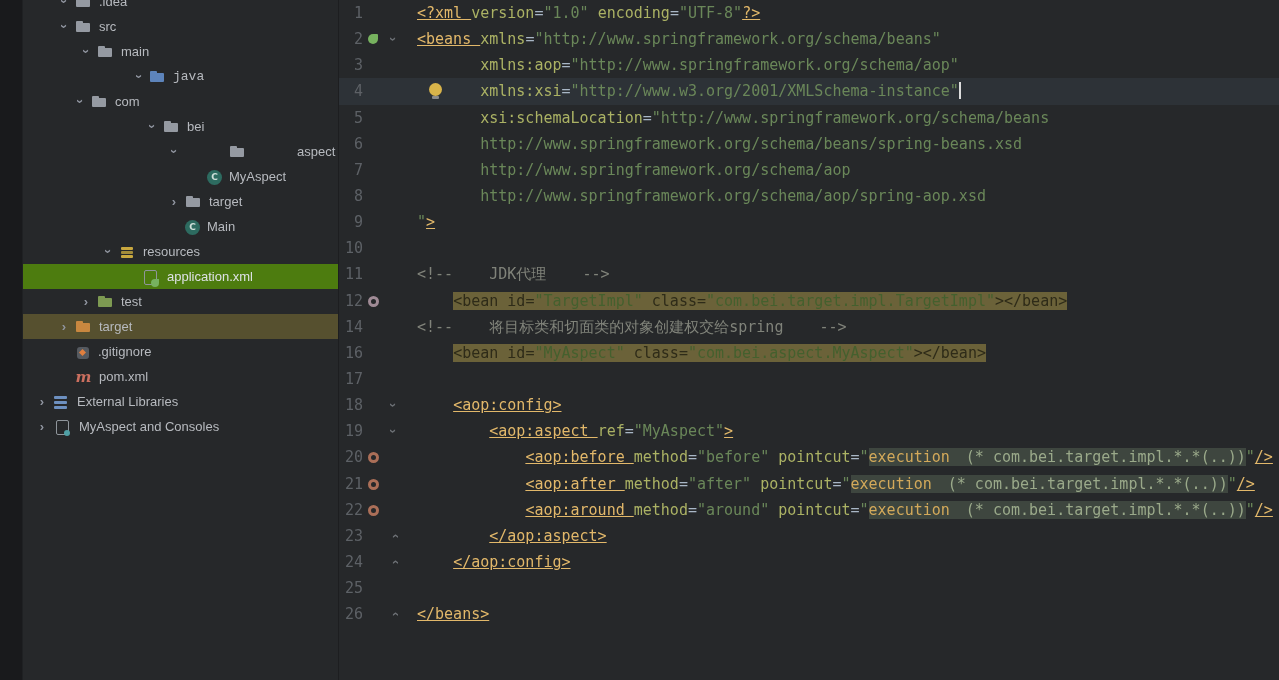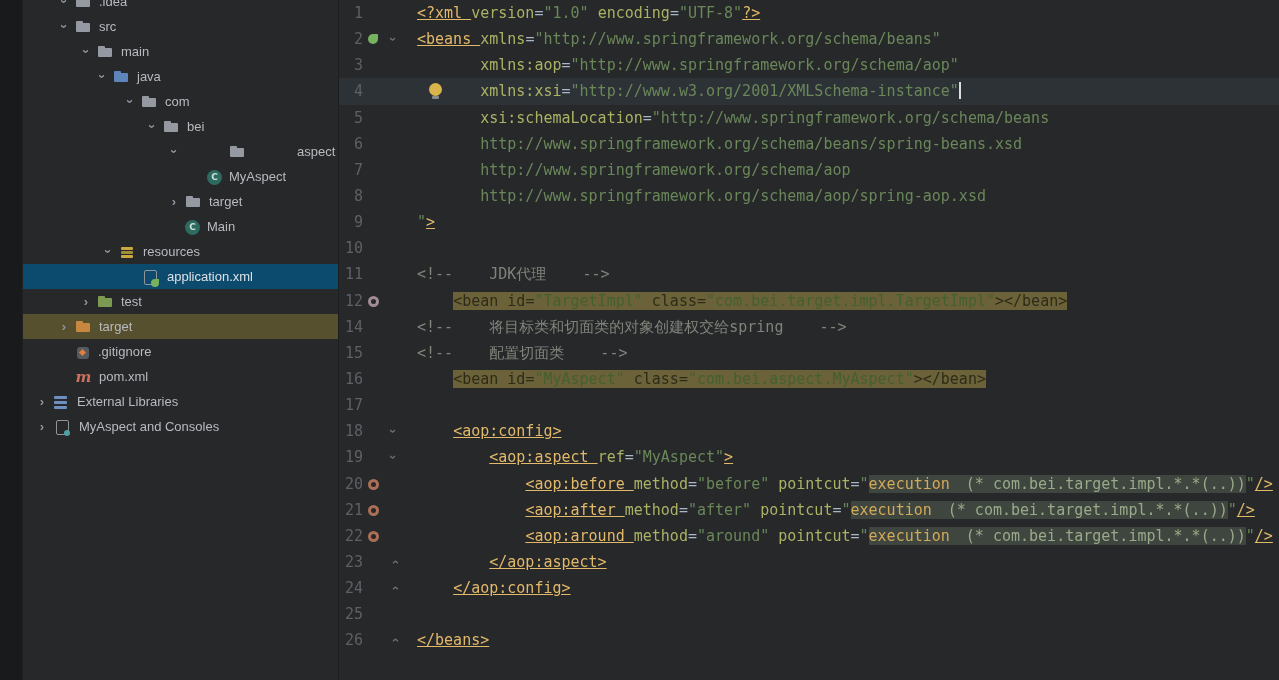--- a/index.html
+++ b/index.html
@@ -3,21 +3,21 @@
 <meta charset="utf-8">
 <style>
   html,body{margin:0;padding:0;background:#1b1c1e;width:1279px;height:680px;overflow:hidden;
     font-family:"Liberation Sans",sans-serif;}
   .app{position:relative;width:1279px;height:680px;display:flex;background:#26282a;}
   
   .stripe{flex:none;width:22px;height:680px;background:#191a1c;border-right:1px solid #1f2123;}
   
   .tree{flex:none;width:315px;height:680px;background:#26282a;overflow:hidden;padding-top:0;}
   .trow{display:flex;align-items:center;height:25px;font-size:13px;color:#b7babf;white-space:nowrap;cursor:default;}
-  .trow.sel{background:#0c4a6e;color:#dde1e5;}
+  .trow.sel{background:#4d7c0f;color:#dde1e5;}
   .trow.hl2{background:#56502f;}
   .chev{flex:none;width:22px;display:flex;align-items:center;justify-content:center;
     color:#9095a0;font-weight:bold;font-size:13px;}
   .chev.down{transform:rotate(90deg);}
   .chev.none{visibility:hidden;}
   .ic{flex:none;width:17px;height:16px;position:relative;margin-right:6px;display:inline-block;}
   .fic{--fc:#959aa2;}
   .ic-folder-blue{--fc:#5d84bb;} .ic-folder-green{--fc:#7d9a52;} .ic-folder-orange{--fc:#c8873f;}
   .fic::before{content:"";position:absolute;left:1px;top:2px;width:7px;height:4px;border-radius:1px;background:var(--fc);}
   .fic::after{content:"";position:absolute;left:1px;top:4px;width:14px;height:9px;border-radius:1px;background:var(--fc);}
@@ -80,26 +80,26 @@
       <div class="trow" style="padding-left: 30px;">
         <span class="chev down">›</span>
         <span class="ic ic-folder fic"></span>
         <span class="lbl">src</span>
       </div>
       <div class="trow" style="padding-left: 52px;">
         <span class="chev down">›</span>
         <span class="ic ic-folder fic"></span>
         <span class="lbl">main</span>
       </div>
-      <div class="trow" style="padding-left: 68px;">
+      <div class="trow" style="padding-left: 104px; font-family: Liberation Mono, monospace;">
         <span class="chev down">›</span>
         <span class="ic ic-folder-blue fic"></span>
         <span class="lbl">java</span>
       </div>
-      <div class="trow" style="padding-left: 96px; text-align: right;">
+      <div class="trow" style="padding-left: 46px; text-align: right;">
         <span class="chev down">›</span>
         <span class="ic ic-folder fic"></span>
         <span class="lbl">com</span>
       </div>
       <div class="trow" style="padding-left: 118px;">
         <span class="chev down">›</span>
         <span class="ic ic-folder fic"></span>
         <span class="lbl">bei</span>
       </div>
       <div class="trow" style="padding-left: 140px; gap: 44px;">
@@ -239,26 +239,20 @@
             <span class="g-donut2"></span>
           </span>
           <span class="gfold"></span>
           <span class="code"><span class="tk-n">    </span><span class="tk-ht">&lt;bean </span><span class="tk-ha">id</span><span class="tk-hn">=</span><span class="tk-hs">"TargetImpl"</span><span class="tk-hn"> </span><span class="tk-ha">class</span><span class="tk-hn">=</span><span class="tk-hs">"com.bei.target.impl.TargetImpl"</span><span class="tk-ht">&gt;&lt;/bean&gt;</span></span>
         </div>
         <div class="eline">
           <span class="lnum">14</span>
           <span class="gico"></span>
           <span class="gfold"></span>
           <span class="code"><span class="tk-c">&lt;!--    将目标类和切面类的对象创建权交给spring    --&gt;</span></span>
-        </div>
-        <div class="eline">
-          <span class="lnum">15</span>
-          <span class="gico"></span>
-          <span class="gfold"></span>
-          <span class="code"><span class="tk-c">&lt;!--    配置切面类    --&gt;</span></span>
         </div>
         <div class="eline">
           <span class="lnum">16</span>
           <span class="gico"></span>
           <span class="gfold"></span>
           <span class="code"><span class="tk-n">    </span><span class="tk-ht">&lt;bean </span><span class="tk-ha">id</span><span class="tk-hn">=</span><span class="tk-hs">"MyAspect"</span><span class="tk-hn"> </span><span class="tk-ha">class</span><span class="tk-hn">=</span><span class="tk-hs">"com.bei.aspect.MyAspect"</span><span class="tk-ht">&gt;&lt;/bean&gt;</span></span>
         </div>
         <div class="eline">
           <span class="lnum">17</span>
           <span class="gico"></span>

